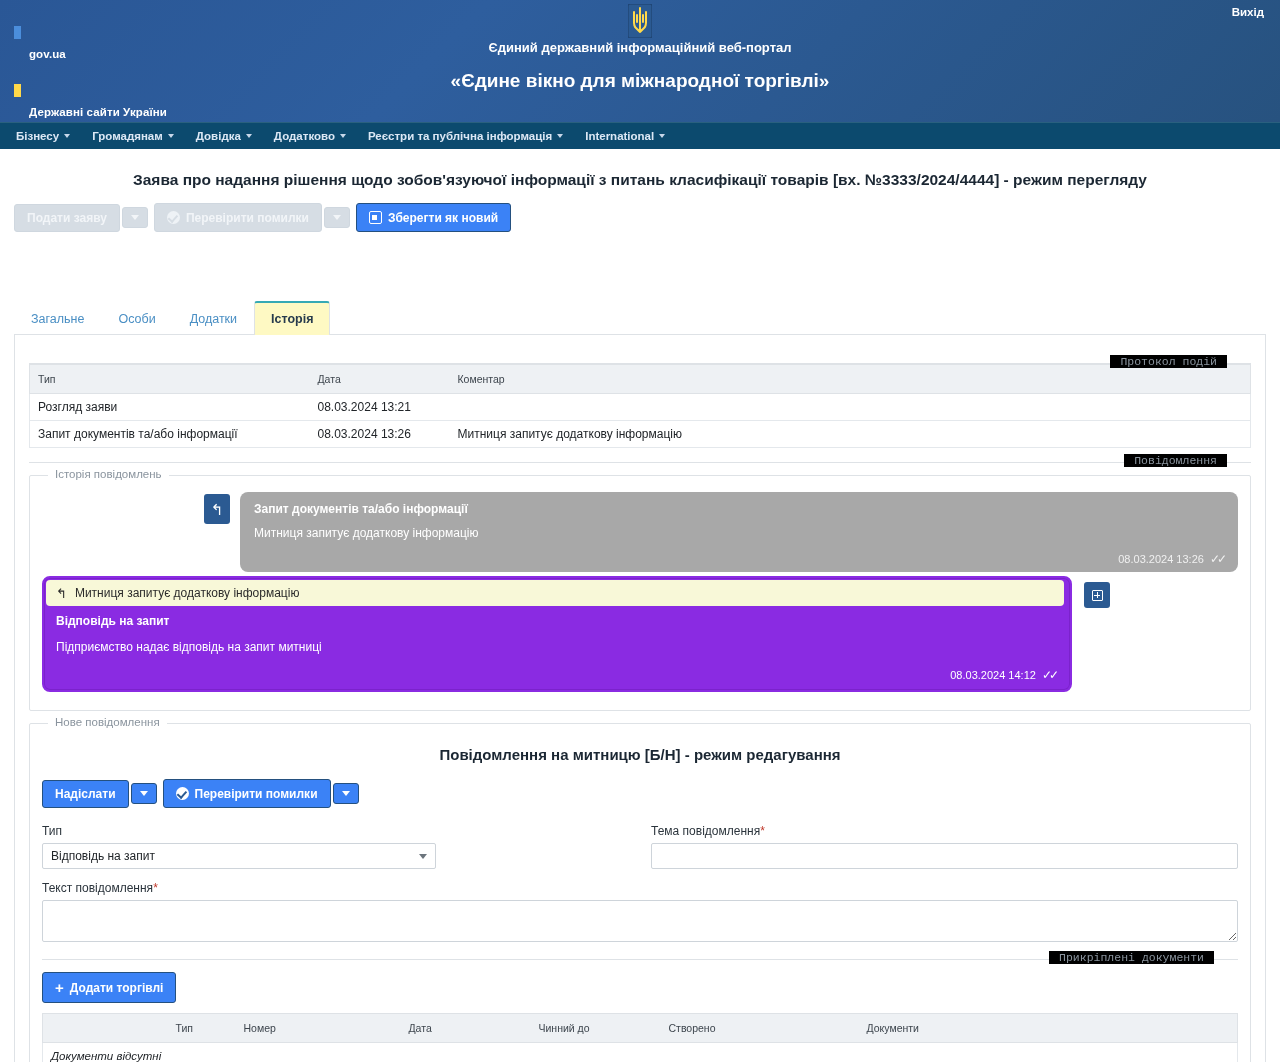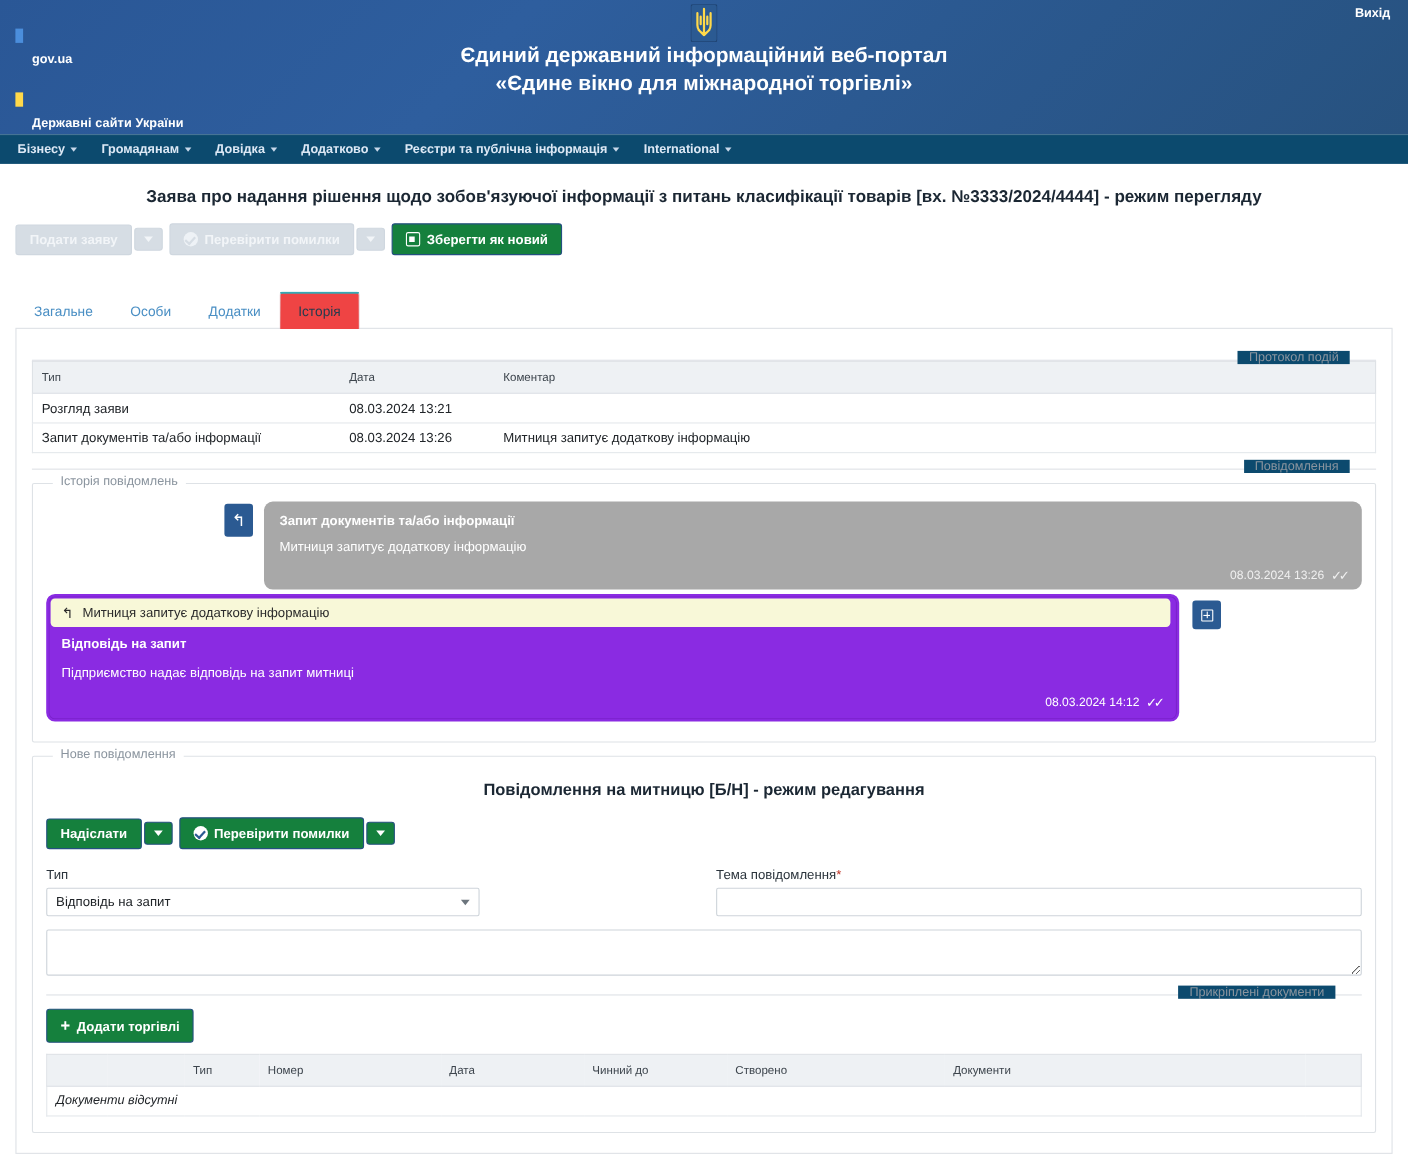--- a/index.html
+++ b/index.html
@@ -38,21 +38,21 @@
   }
   .emblem {
     position: absolute; left: 50%; top: 4px; transform: translateX(-50%);
     width: 24px; height: 34px;
   }
   .title-stack {
     position: absolute; left: 0; right: 0; top: 40px;
     text-align: center; color: #ffffff;
   }
   .t-org { font-size: 13px; font-weight: bold; margin-bottom: 6px; }
-  .t-main { font-size: 19px; font-weight: bold; margin-bottom: 4px; }
+  .t-main { font-size: 13px; font-weight: bold; margin-bottom: 15px; }
   .t-sub  { font-size: 19px; font-weight: bold; }
 
   
   .navbar {
     height: 27px;
     background: #0c4a6e;
     border-top: 1px solid rgba(255,255,255,.12);
     display: flex; align-items: center;
     padding-left: 12px; gap: 0;
   }
@@ -80,21 +80,21 @@
   
   .toolbar { display: flex; align-items: center; gap: 0; padding-bottom: 8px; }
   .btn {
     font-family: "Liberation Sans", sans-serif;
     font-size: 12px; font-weight: bold;
     border: 1px solid transparent; border-radius: 3px;
     padding: 7px 12px; cursor: pointer;
     display: inline-flex; align-items: center; gap: 6px;
     line-height: 1; white-space: nowrap;
   }
-  .btn-primary { background: #15803d; color: #fff; border-color: #24507f; }
+  .btn-primary { background: #3b82f6; color: #fff; border-color: #24507f; }
   .btn-disabled { background: #d6dde4; color: #f2f5f8; border-color: #cfd7df; cursor: default; }
   .btn-split {
     padding: 7px 8px; border-radius: 3px; margin-left: 2px; margin-right: 6px;
   }
   .caret-btn {
     width: 0; height: 0;
     border-left: 4px solid transparent;
     border-right: 4px solid transparent;
     border-top: 5px solid #f2f5f8;
   }
@@ -122,40 +122,41 @@
 
   
   .tabs { display: flex; align-items: flex-end; padding-top: 24px; }
   .tab {
     font-size: 12.5px; padding: 9px 16px; cursor: pointer;
     color: #4a8fc4; background: transparent;
     border: 1px solid transparent; border-bottom: none;
     border-radius: 3px 3px 0 0; position: relative; top: 1px;
   }
   .tab.active {
-    color: #273b4d; background: #ef4444;
+    color: #273b4d; background: #fef9c3;
     border-color: #dee2e6; border-top: 2px solid #36a9b4;
-    font-weight: normal;
+    font-weight: bold;
+    margin-top: 36px;
   }
 
   
   .panel {
     border: 1px solid #dee2e6; background: #fff;
     padding: 14px 14px 18px 14px; min-height: 700px;
   }
 
   
   .fset {
     border: none; border-top: 1px solid #dee2e6;
     margin: 14px 0 0 0; padding: 0; position: relative;
   }
   .fset-legend-right {
     position: absolute; right: 24px; top: -9px;
-    background: #0c4a6e; padding: 0 10px;
-    font-size: 11.5px; color: #8a949e;
+    background: #000000; padding: 0 10px;
+    font-size: 11.5px; color: #8a949e; font-family: Liberation Mono, monospace;
   }
   .fset-box {
     border: 1px solid #dee2e6; border-radius: 2px;
     margin-top: 12px; padding: 10px 12px 14px 12px; position: relative;
   }
   .fset-box-legend {
     position: absolute; left: 18px; top: -8px;
     background: #fff; padding: 0 7px;
     font-size: 11.5px; color: #8a949e;
   }
@@ -457,20 +458,23 @@
           </div>
           <div class="fcol">
             <label class="flabel">
               <span>Тема повідомлення</span><span class="req">*</span>
             </label>
             <input class="finput" type="text" value="" style="">
           </div>
         </div>
 
         <div class="full-row">
+          <label class="flabel">
+            <span>Текст повідомлення</span><span class="req">*</span>
+          </label>
           <textarea class="ftextarea" style=""></textarea>
         </div>
 
         <fieldset class="fset">
           <span class="fset-legend-right">Прикріплені документи</span>
 
           <div style="padding:12px 0 10px 0;">
             <button class="btn btn-primary">
               <span class="ico-plus">+</span>
               <span>Додати торгівлі</span>

